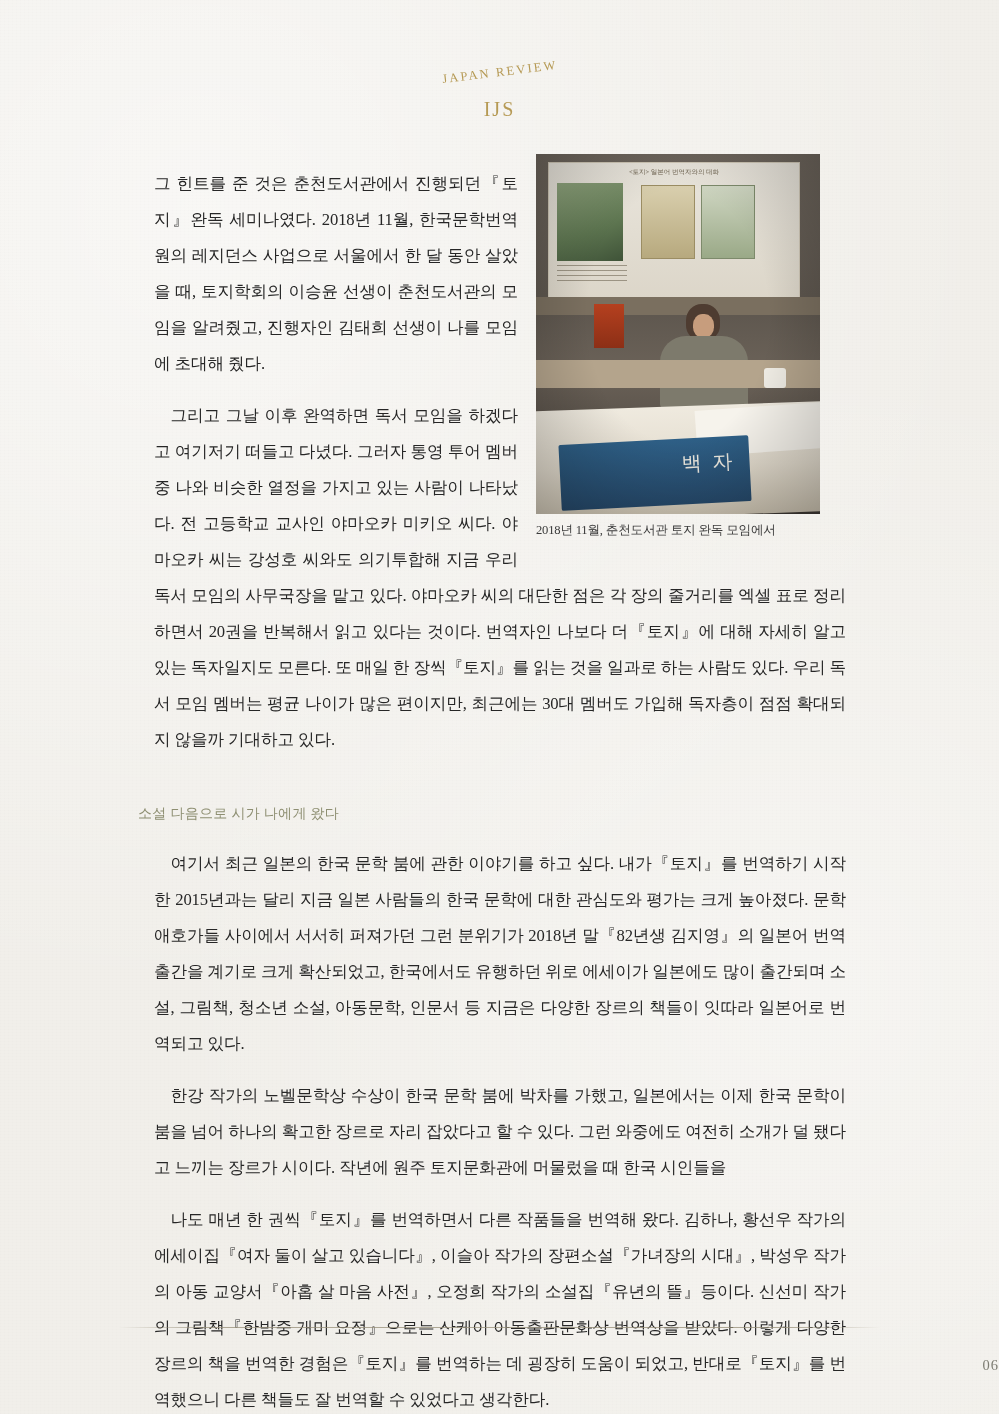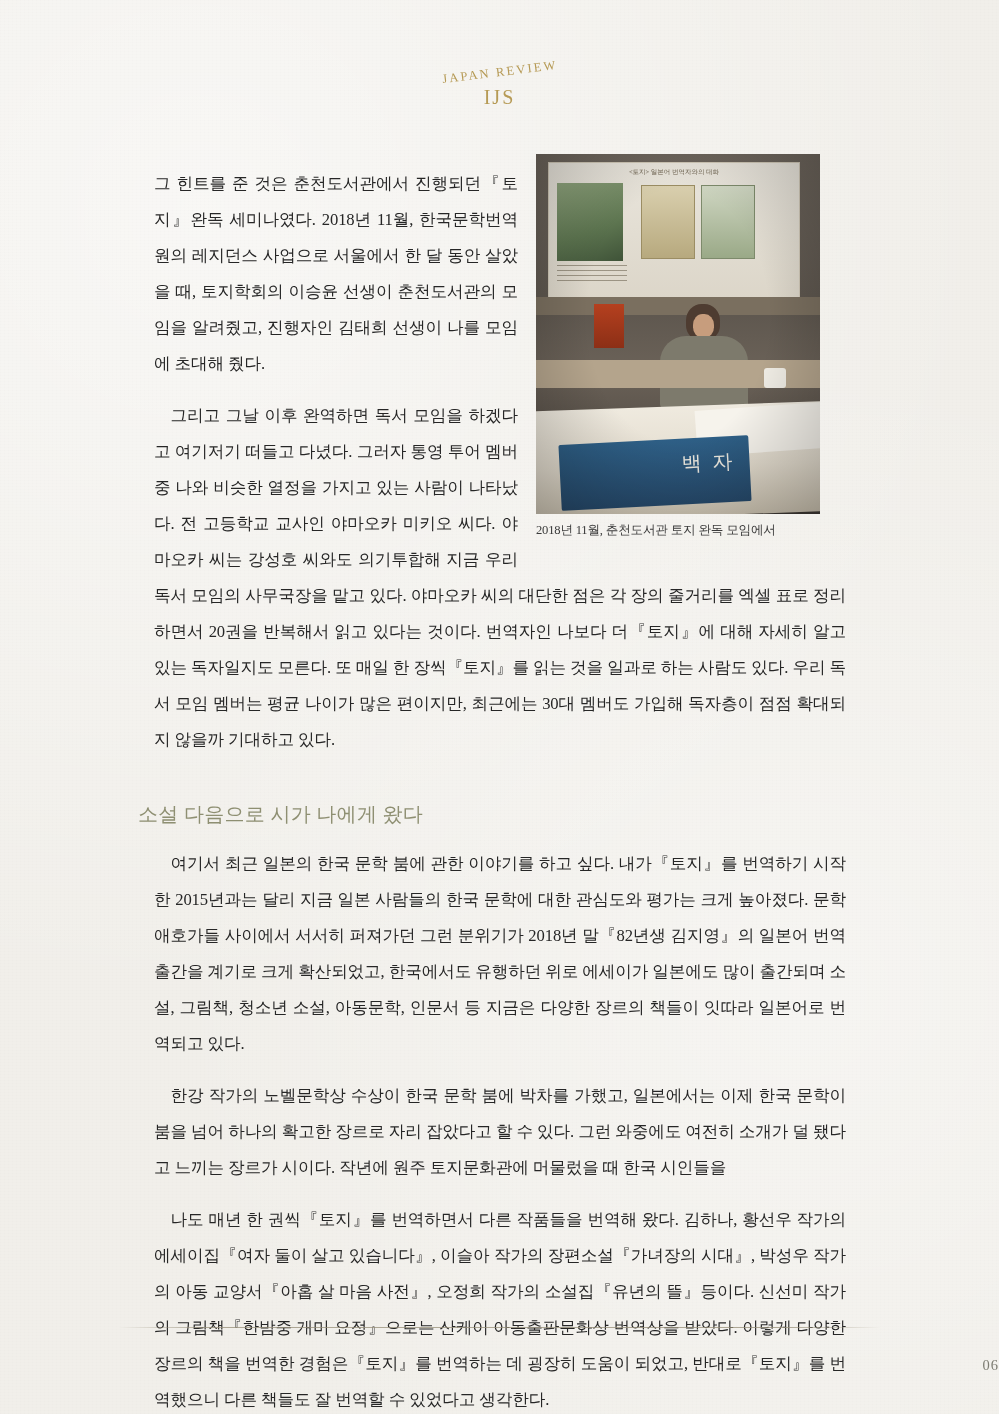--- a/index.html
+++ b/index.html
@@ -49,21 +49,21 @@
     color: #b69a55;
     transform: rotate(-7deg);
     display: inline-block;
     margin-bottom: 2px;
   }
   .masthead .ijs {
     font-family: "Liberation Serif", serif;
     font-size: 20px;
     letter-spacing: 2px;
     color: #b69a55;
-    margin-top: 4px;
+    margin-top: 16px;
   }
 
   
   .content {
     position: absolute;
     top: 150px;
     left: 138px;
     width: 724px;
   }
   p {
@@ -179,21 +179,21 @@
     background: linear-gradient(180deg,#b5401f,#8c2f16);
   }
   .ph-vignette {
     position: absolute; inset: 0;
     background: radial-gradient(ellipse at 50% 45%, rgba(0,0,0,0) 45%, rgba(0,0,0,0.25) 100%);
   }
 
   
   h2.section-title {
     margin: 40px 0 12px 0;
-    font-size: 20px;
+    font-size: 14px;
     font-weight: normal;
     color: #8e8f72;
     letter-spacing: 0.3px;
     line-height: 32px;
   }
 
   
   .footer-rule {
     position: absolute;
     left: 118px;

